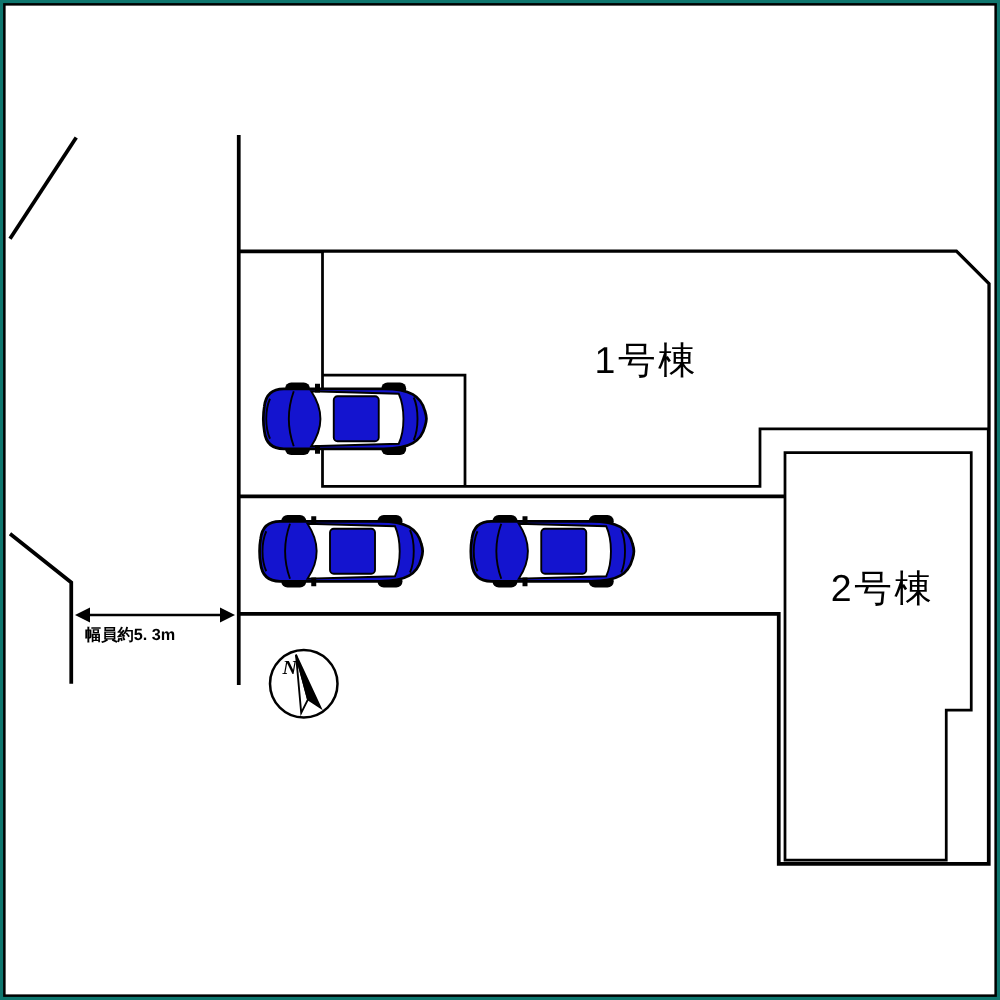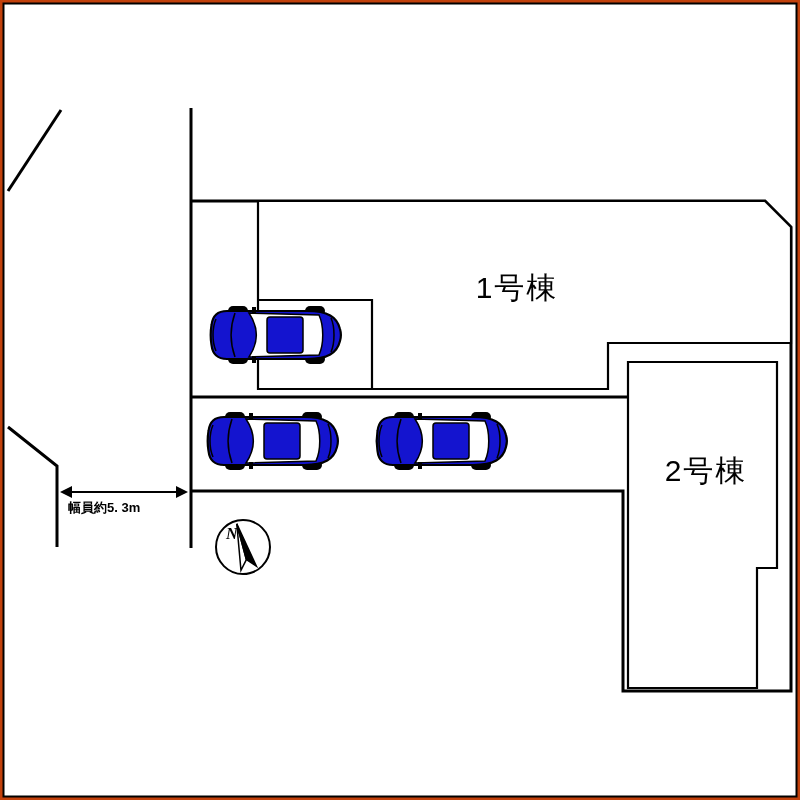--- a/index.html
+++ b/index.html
@@ -4,21 +4,21 @@
 <style>
   html, body {
     margin: 0;
     padding: 0;
     background: #ffffff;
   }
   .frame {
     width: 800px;
     height: 800px;
     position: relative;
-    background: #c2410c;
+    background: #0f766e;
     overflow: hidden;
   }
   svg {
     display: block;
   }
   text {
     font-family: "Liberation Sans", "DejaVu Sans", sans-serif;
     fill: #000000;
   }
   .label-large {

